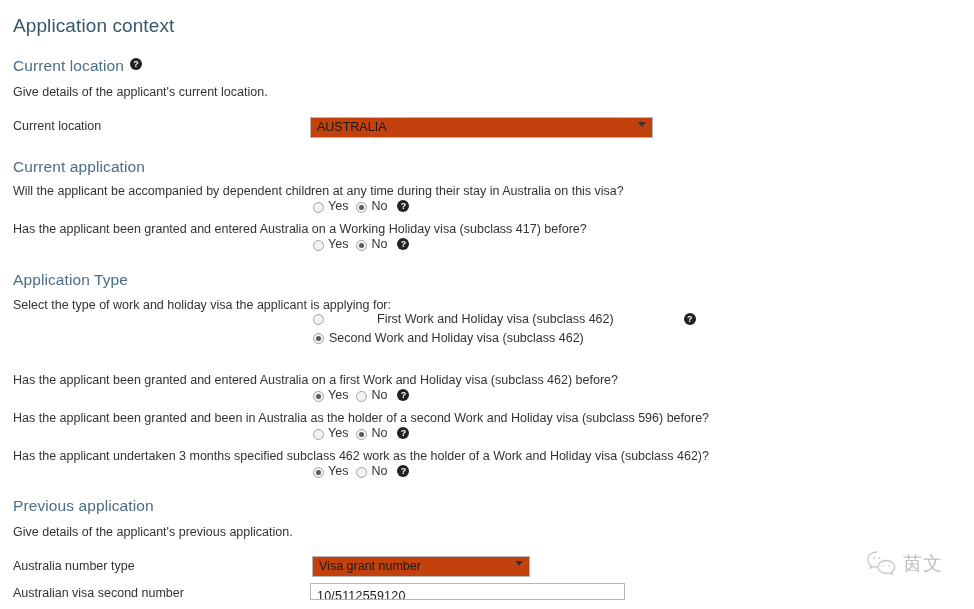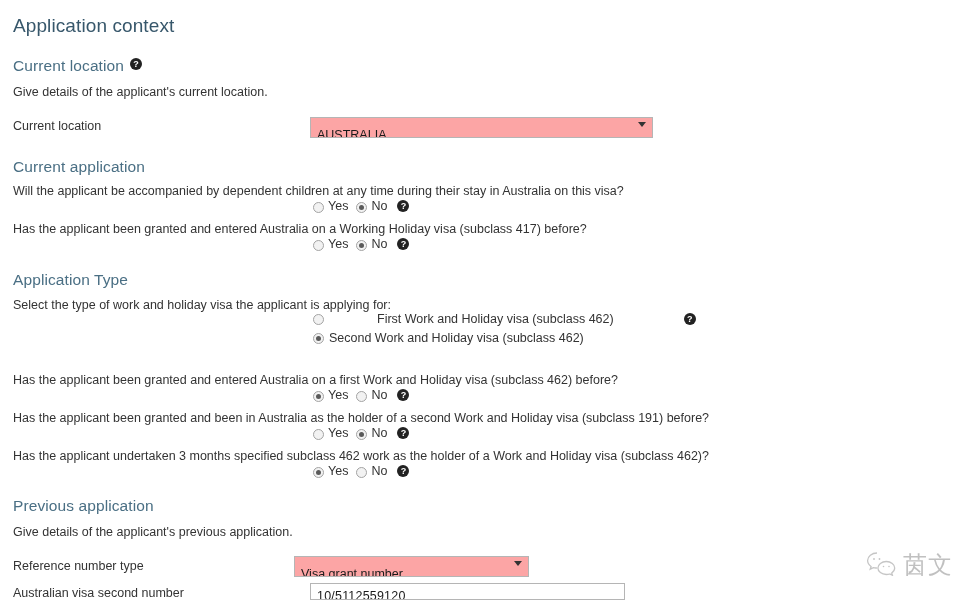--- a/index.html
+++ b/index.html
@@ -76,25 +76,25 @@
     left: 13px;
     font-size: 12.5px;
     color: #333333;
     line-height: 16px;
     white-space: nowrap;
   }
   .select-box {
     position: absolute;
     height: 21px;
     border: 1px solid #b5b5b5;
-    background: #fca5a5;
+    background: #c2410c;
     font-size: 12.5px;
     color: #1a1a1a;
     line-height: 19px;
-    padding: 8px 20px 0 6px;
+    padding: 0 20px 0 6px;
     white-space: nowrap;
     overflow: hidden;
   }
   .select-arrow {
     position: absolute;
     right: 6px;
     top: 4px;
     width: 0;
     height: 0;
     border-left: 4px solid transparent;
@@ -177,21 +177,21 @@
   
   #watermark {
     position: absolute;
     left: 866px;
     top: 549px;
     display: flex;
     align-items: center;
     opacity: 0.42;
   }
   #watermark .wm-text {
-    font-size: 24px;
+    font-size: 19px;
     color: #6b6b6b;
     margin-left: 7px;
     font-family: "DejaVu Sans", sans-serif;
     letter-spacing: 1px;
   }
 </style>
 </head>
 <body>
 
 <div id="page">
@@ -244,43 +244,43 @@
 
   <div class="question" style="top:372px;">Has the applicant been granted and entered Australia on a first Work and Holiday visa (subclass 462) before?</div>
   <div class="radio-row" style="left:313px; top:388px;">
     <span class="radio checked"></span>
     <span class="radio-label">Yes</span>
     <span class="radio"></span>
     <span class="radio-label">No</span>
     <span class="help-icon">?</span>
   </div>
 
-  <div class="question" style="top:410px;">Has the applicant been granted and been in Australia as the holder of a second Work and Holiday visa (subclass 191) before?</div>
+  <div class="question" style="top:410px;">Has the applicant been granted and been in Australia as the holder of a second Work and Holiday visa (subclass 596) before?</div>
   <div class="radio-row" style="left:313px; top:426px;">
     <span class="radio"></span>
     <span class="radio-label">Yes</span>
     <span class="radio checked"></span>
     <span class="radio-label">No</span>
     <span class="help-icon">?</span>
   </div>
 
   <div class="question" style="top:448px;">Has the applicant undertaken 3 months specified subclass 462 work as the holder of a Work and Holiday visa (subclass 462)?</div>
   <div class="radio-row" style="left:313px; top:464px;">
     <span class="radio checked"></span>
     <span class="radio-label">Yes</span>
     <span class="radio"></span>
     <span class="radio-label">No</span>
     <span class="help-icon">?</span>
   </div>
 
   <div class="section-heading" style="top:496px;">Previous application</div>
   <div class="section-sub" style="top:524px;">Give details of the applicant's previous application.</div>
 
-  <div class="field-label" style="top:558px;">Reference number type</div>
-  <div class="select-box" style="left:294px; top:556px; width:235px;">
+  <div class="field-label" style="top:558px;">Australia number type</div>
+  <div class="select-box" style="left:312px; top:556px; width:218px;">
     <span>Visa grant number</span>
     <span class="select-arrow"></span>
   </div>
 
   <div class="field-label" style="top:585px;">Australian visa second number</div>
   <div class="text-input" style="left:310px; top:583px; width:315px;">
     <span class="val">10/5112559120</span>
   </div>
 
   <div id="watermark">

